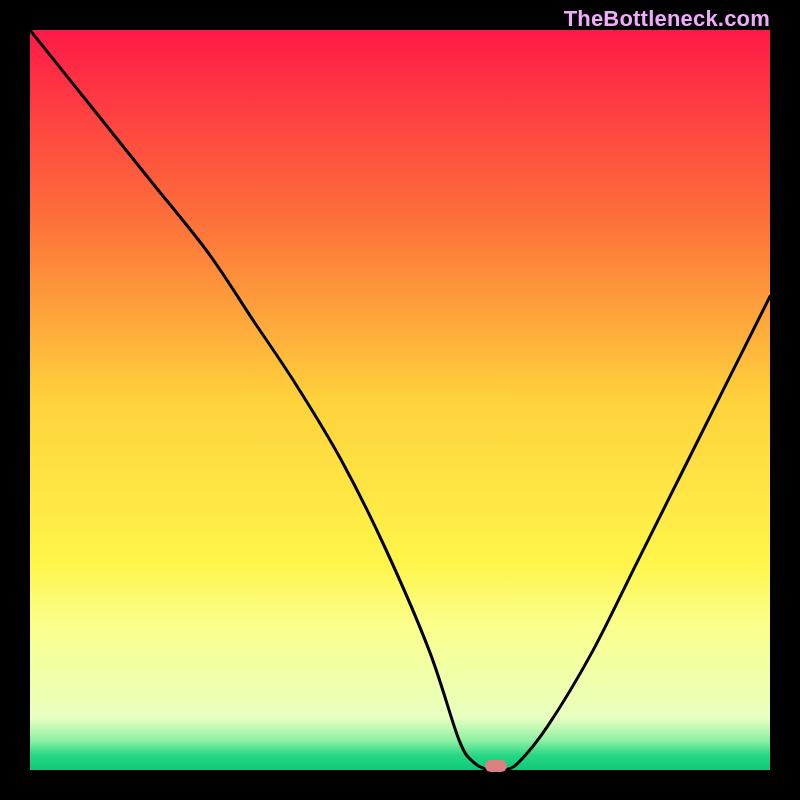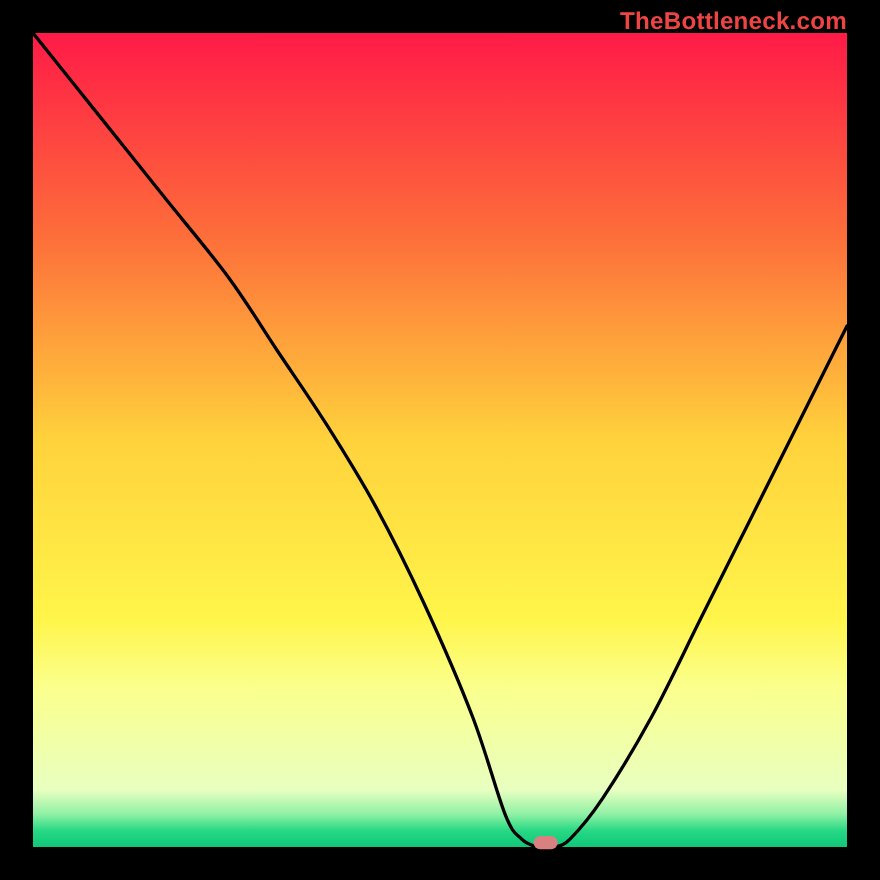--- a/index.html
+++ b/index.html
@@ -29,21 +29,21 @@
     width: 100%;
     height: 100%;
   }
   .watermark {
     position: absolute;
     top: 6px;
     right: 30px;
     font-family: Arial, Helvetica, sans-serif;
     font-size: 22px;
     font-weight: 600;
-    color: #ef4444;
+    color: #f0abfc;
     letter-spacing: 0.2px;
   }
   .marker {
     position: absolute;
     width: 22px;
     height: 12px;
     border-radius: 6px;
     background: #d98080;
     transform: translate(-50%, -50%);
   }

